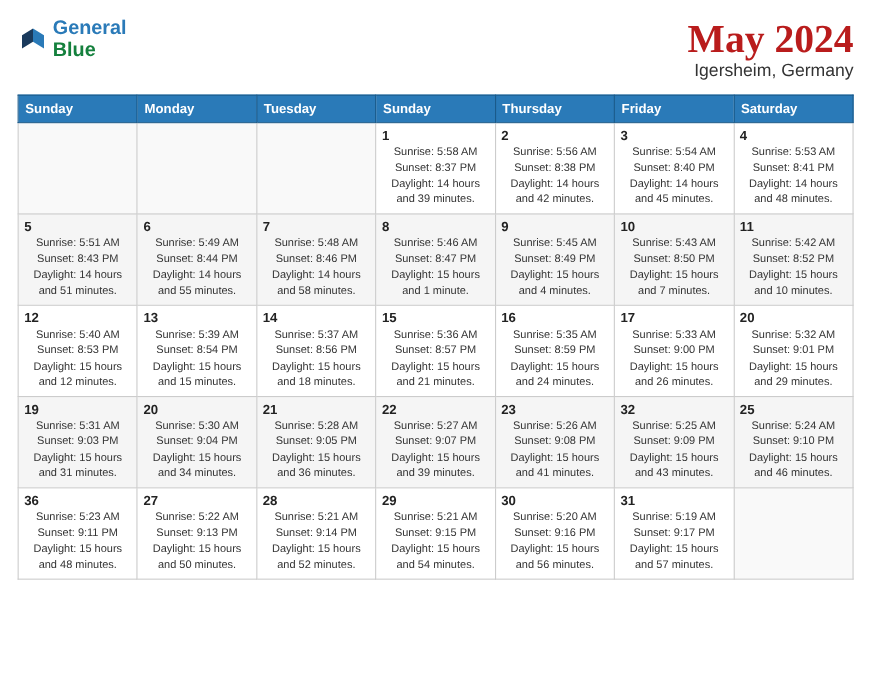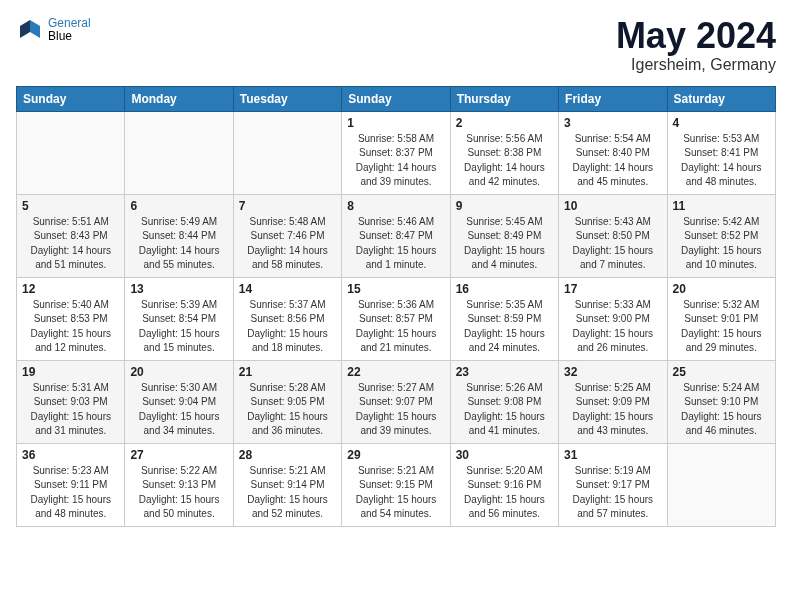--- a/index.html
+++ b/index.html
@@ -15,40 +15,41 @@
       justify-content: space-between;
       align-items: flex-start;
       margin-bottom: 12px;
     }
     .logo {
       display: flex;
       align-items: center;
       gap: 4px;
     }
     .logo-text {
-      font-size: 12px;
-      font-weight: normal;
+      font-size: 18px;
+      font-weight: bold;
       color: #1a3a5c;
       line-height: 1.1;
     }
     .logo-text span {
       color: #2a7ab8;
     }
     .logo-icon {
       width: 28px;
       height: 28px;
     }
     .title-block {
       text-align: right;
     }
     .month-title {
       font-size: 36px;
       font-weight: bold;
-      color: #0f172a;
+      color: #b91c1c;
       line-height: 1.1;
+      font-family: Liberation Serif, serif;
     }
     .location-title {
       font-size: 16px;
       color: #333;
       text-align: right;
     }
     table {
       width: 100%;
       border-collapse: collapse;
       table-layout: fixed;
@@ -94,21 +95,21 @@
 
 <div class="header">
   <div class="logo">
     <svg class="logo-icon" viewBox="0 0 28 28">
       <rect x="0" y="0" width="28" height="28" fill="white"></rect>
       <polygon points="14,4 24,10 24,22 14,16" fill="#2a7ab8"></polygon>
       <polygon points="14,4 4,10 4,22 14,16" fill="#1a3a5c"></polygon>
     </svg>
     <div class="logo-text">
       <div><span>General</span></div>
-      <div style="color:#000000">Blue</div>
+      <div style="color:#15803d">Blue</div>
     </div>
   </div>
   <div class="title-block">
     <div class="month-title">May 2024</div>
     <div class="location-title">Igersheim, Germany</div>
   </div>
 </div>
 
 <table>
   <thead>
@@ -167,21 +168,21 @@
         <td>
           <div class="day-number">6</div>
           <div class="day-info" style="white-space: pre-line;">Sunrise: 5:49 AM
 Sunset: 8:44 PM
 Daylight: 14 hours
 and 55 minutes.</div>
         </td>
         <td>
           <div class="day-number">7</div>
           <div class="day-info" style="white-space: pre-line;">Sunrise: 5:48 AM
-Sunset: 7:46 PM
+Sunset: 8:46 PM
 Daylight: 14 hours
 and 58 minutes.</div>
         </td>
         <td>
           <div class="day-number">8</div>
           <div class="day-info" style="white-space: pre-line;">Sunrise: 5:46 AM
 Sunset: 8:47 PM
 Daylight: 15 hours
 and 1 minute.</div>
         </td>

